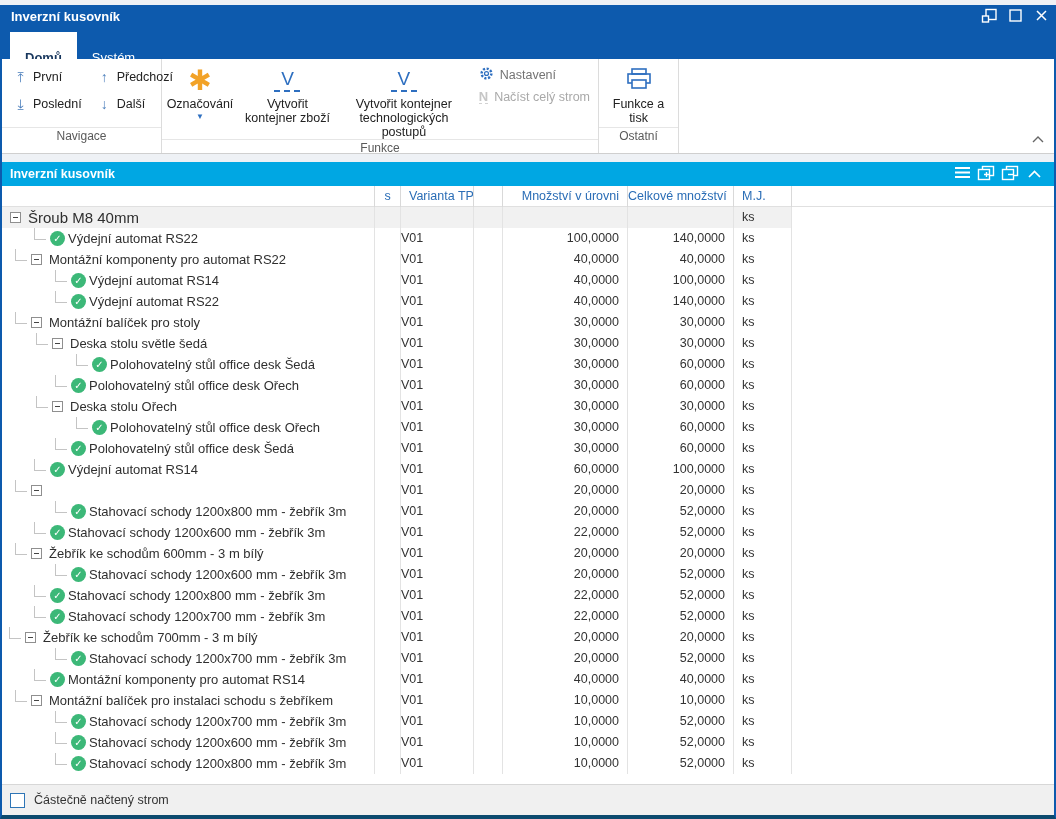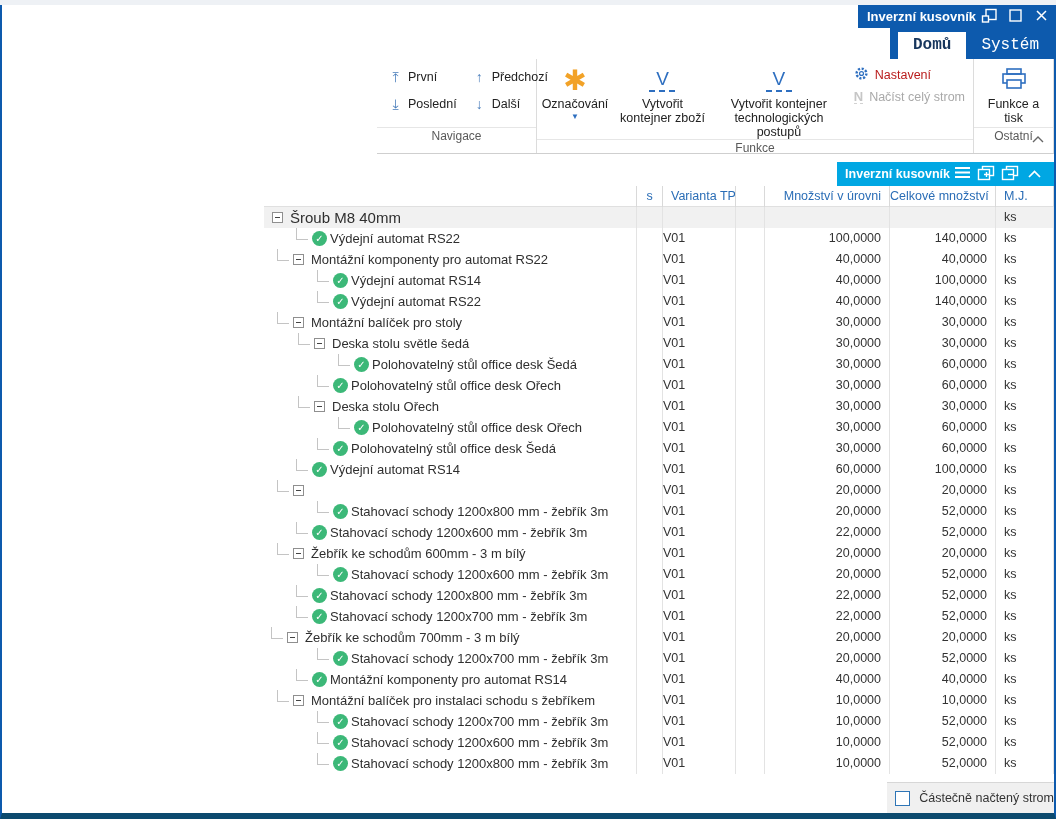--- a/index.html
+++ b/index.html
@@ -5,49 +5,49 @@
   * { box-sizing: border-box; margin: 0; padding: 0; }
   body {
     width: 1056px; height: 819px; overflow: hidden;
     font-family: "Liberation Sans", sans-serif;
     background: #eef1f5;
   }
   .window { width: 1056px; height: 819px; display: flex; flex-direction: column; }
   .top-strip { height: 5px; background: #eef1f5; }
   .win-body {
     height: 814px; display: flex; flex-direction: column; background: #fff;
-    border-left: 2px solid #0d5aad; border-right: 2px solid #0d5aad; border-bottom: 6px solid #0c4a6e; align-items: flex-end;
+    border-left: 2px solid #0d5aad; border-right: 2px solid #0d5aad; border-bottom: 4px solid #0c4a6e;
   }
   
   .titlebar {
     height: 23px; background: #0d5aad; color: #fff; display: flex; align-items: center;
     padding-left: 9px; font-size: 13px; font-weight: bold; flex: 0 0 auto;
   }
   .titlebar .spacer { flex: 1; }
   .win-ctrl { width: 26px; height: 23px; display: flex; align-items: center; justify-content: center; cursor: default; }
   
   .tabstrip { height: 31px; background: #0d5aad; display: flex; align-items: flex-end; padding-left: 8px; flex: 0 0 auto; }
-  .tab { height: 27px; line-height: 27px; padding: 0 15px; color: #fff; font-size: 16px; font-family: Liberation Mono, monospace; }
+  .tab { height: 27px; line-height: 27px; padding: 12px 15px; color: #fff; font-size: 13px; }
   .tab.active { background: #ffffff; color: #17365d; font-weight: bold; }
   
   .ribbon { height: 95px; background: #fff; border-bottom: 1px solid #cfcfcf; display: flex; position: relative; flex: 0 0 auto; }
   .rgroup { display: flex; flex-direction: column; border-right: 1px solid #dcdcdc; }
   .rgroup-buttons { flex: 1; display: flex; align-items: stretch; }
   .rgroup-label { height: 26px; line-height: 17px; text-align: center; font-size: 12px; color: #5a5a5a; border-top: 1px solid #e6e6e6; }
   .nav-grid { display: grid; grid-template-columns: auto auto; grid-template-rows: 26px 26px; column-gap: 4px; row-gap: 1px; padding: 5px 6px 0 6px; align-content: start; }
   .small-btn { display: flex; align-items: center; gap: 6px; font-size: 12.5px; color: #222; padding: 0 6px; white-space: nowrap; }
   .arrow-ico { color: #4a7ebb; font-size: 14px; width: 13px; text-align: center; }
   .big-btn { display: flex; flex-direction: column; align-items: center; padding: 5px 6px 0 6px; font-size: 12.5px; color: #222; text-align: center; line-height: 14px; }
   .big-btn .ico-area { height: 33px; display: flex; flex-direction: column; align-items: center; justify-content: center; }
   .asterisk-ico { color: #f2a227; font-size: 28px; line-height: 28px; }
   .v-ico { color: #2e6fc0; font-size: 19px; line-height: 18px; font-weight: normal; }
   .v-dash { width: 26px; border-top: 2px dashed #2e6fc0; margin-top: 2px; }
   .drop-arrow { color: #2e6fc0; font-size: 8px; line-height: 9px; margin-top: 1px; }
   .stack-col { display: flex; flex-direction: column; justify-content: flex-start; padding: 7px 8px 0 8px; gap: 6px; }
-  .stack-btn { display: flex; align-items: center; gap: 6px; font-size: 12.5px; color: #b91c1c; white-space: nowrap; }
+  .stack-btn { display: flex; align-items: center; gap: 6px; font-size: 12.5px; color: #737373; white-space: nowrap; }
   .stack-btn.disabled { color: #a9a9a9; }
   .n-ico { color: #c6c6c6; font-weight: bold; font-size: 13px; border-bottom: 1px dashed #d2d2d2; line-height: 13px; }
   .ribbon-collapse { position: absolute; right: 10px; bottom: 6px; cursor: default; }
   
   .gap-strip { height: 8px; background: #eef1f5; flex: 0 0 auto; }
   
   .panel-header { height: 24px; background: #00a7e3; color: #fff; display: flex; align-items: center; padding: 0 8px; font-size: 12.5px; font-weight: bold; flex: 0 0 auto; }
   .panel-header .spacer { flex: 1; }
   .ph-btn { width: 24px; height: 24px; display: flex; align-items: center; justify-content: center; }
   

